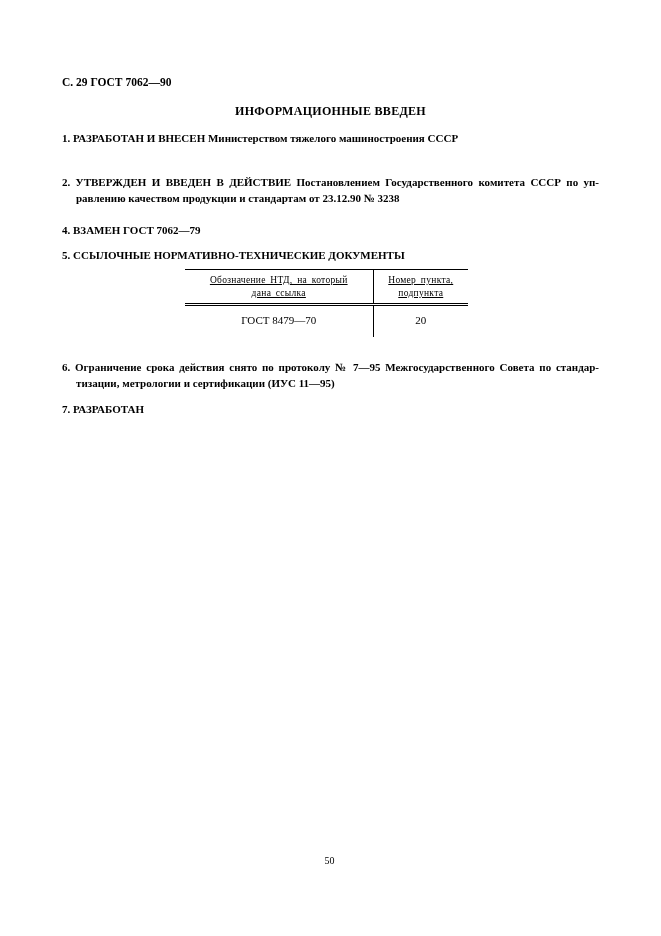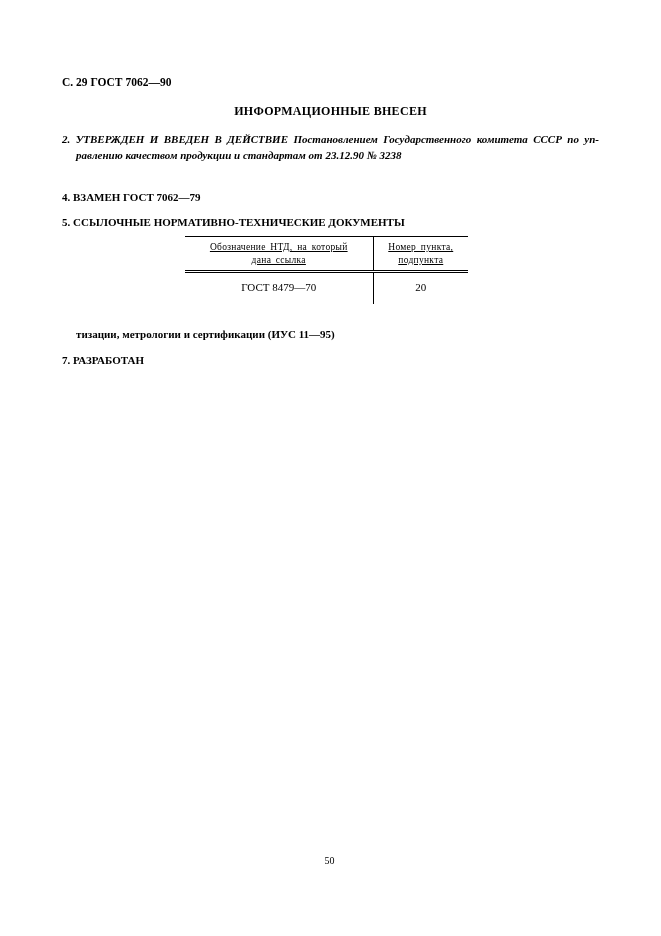--- a/index.html
+++ b/index.html
@@ -27,23 +27,23 @@
     line-height: 16px;
     letter-spacing: 0.3px;
   }
 
   .item { font-size: 11px; font-weight: bold; }
   .item .line { line-height: 16px; }
   .item .cont { padding-left: 14px; }
   .fill { text-align: justify; text-align-last: justify; }
 
   .mt-item1 { margin-top: 11px; }
-  .mt-item2 { margin-top: 12px; font-style: italic; }
+  .mt-item2 { margin-top: 28px; }
   .mt-item3 { margin-top: 11px; }
-  .mt-item4 { margin-top: 26px; }
+  .mt-item4 { margin-top: 16px; }
   .mt-item5 { margin-top: 9px; }
   .mt-item6 { margin-top: 22px; }
   .mt-item7 { margin-top: 10px; }
 
   table.ref-table {
     border-collapse: collapse;
     margin: 6px 0 0 123px;
     table-layout: fixed;
   }
   .ref-table th, .ref-table td {
@@ -83,22 +83,28 @@
   }
 </style>
 </head>
 <body>
 
 <div class="page">
   <div class="content">
 
     <div class="page-header">С. 29 ГОСТ 7062—90</div>
 
-    <div class="doc-title">ИНФОРМАЦИОННЫЕ ВНЕСЕН</div>
+    <div class="doc-title">ИНФОРМАЦИОННЫЕ ВВЕДЕН</div>
 
+    <div class="item mt-item1">
+      <div class="line">
+        <span>1.</span>
+        <span>РАЗРАБОТАН И ВНЕСЕН Министерством тяжелого машиностроения СССР</span>
+      </div>
+    </div>
 
     <div class="item mt-item2">
       <div class="line fill">
         <span>2.</span>
         <span>УТВЕРЖДЕН И ВВЕДЕН В ДЕЙСТВИЕ Постановлением Государственного комитета СССР по уп-</span>
       </div>
       <div class="line cont">равлению качеством продукции и стандартам от 23.12.90 № 3238</div>
     </div>
 
 
@@ -135,20 +141,24 @@
       </thead>
       <tbody>
         <tr>
           <td>ГОСТ 8479—70</td>
           <td>20</td>
         </tr>
       </tbody>
     </table>
 
     <div class="item mt-item6">
+      <div class="line fill">
+        <span>6.</span>
+        <span>Ограничение срока действия снято по протоколу № 7—95 Межгосударственного Совета по стандар-</span>
+      </div>
       <div class="line cont">тизации, метрологии и сертификации (ИУС 11—95)</div>
     </div>
 
     <div class="item mt-item7">
       <div class="line">
         <span>7.</span>
         <span>РАЗРАБОТАН</span>
       </div>
     </div>
 

